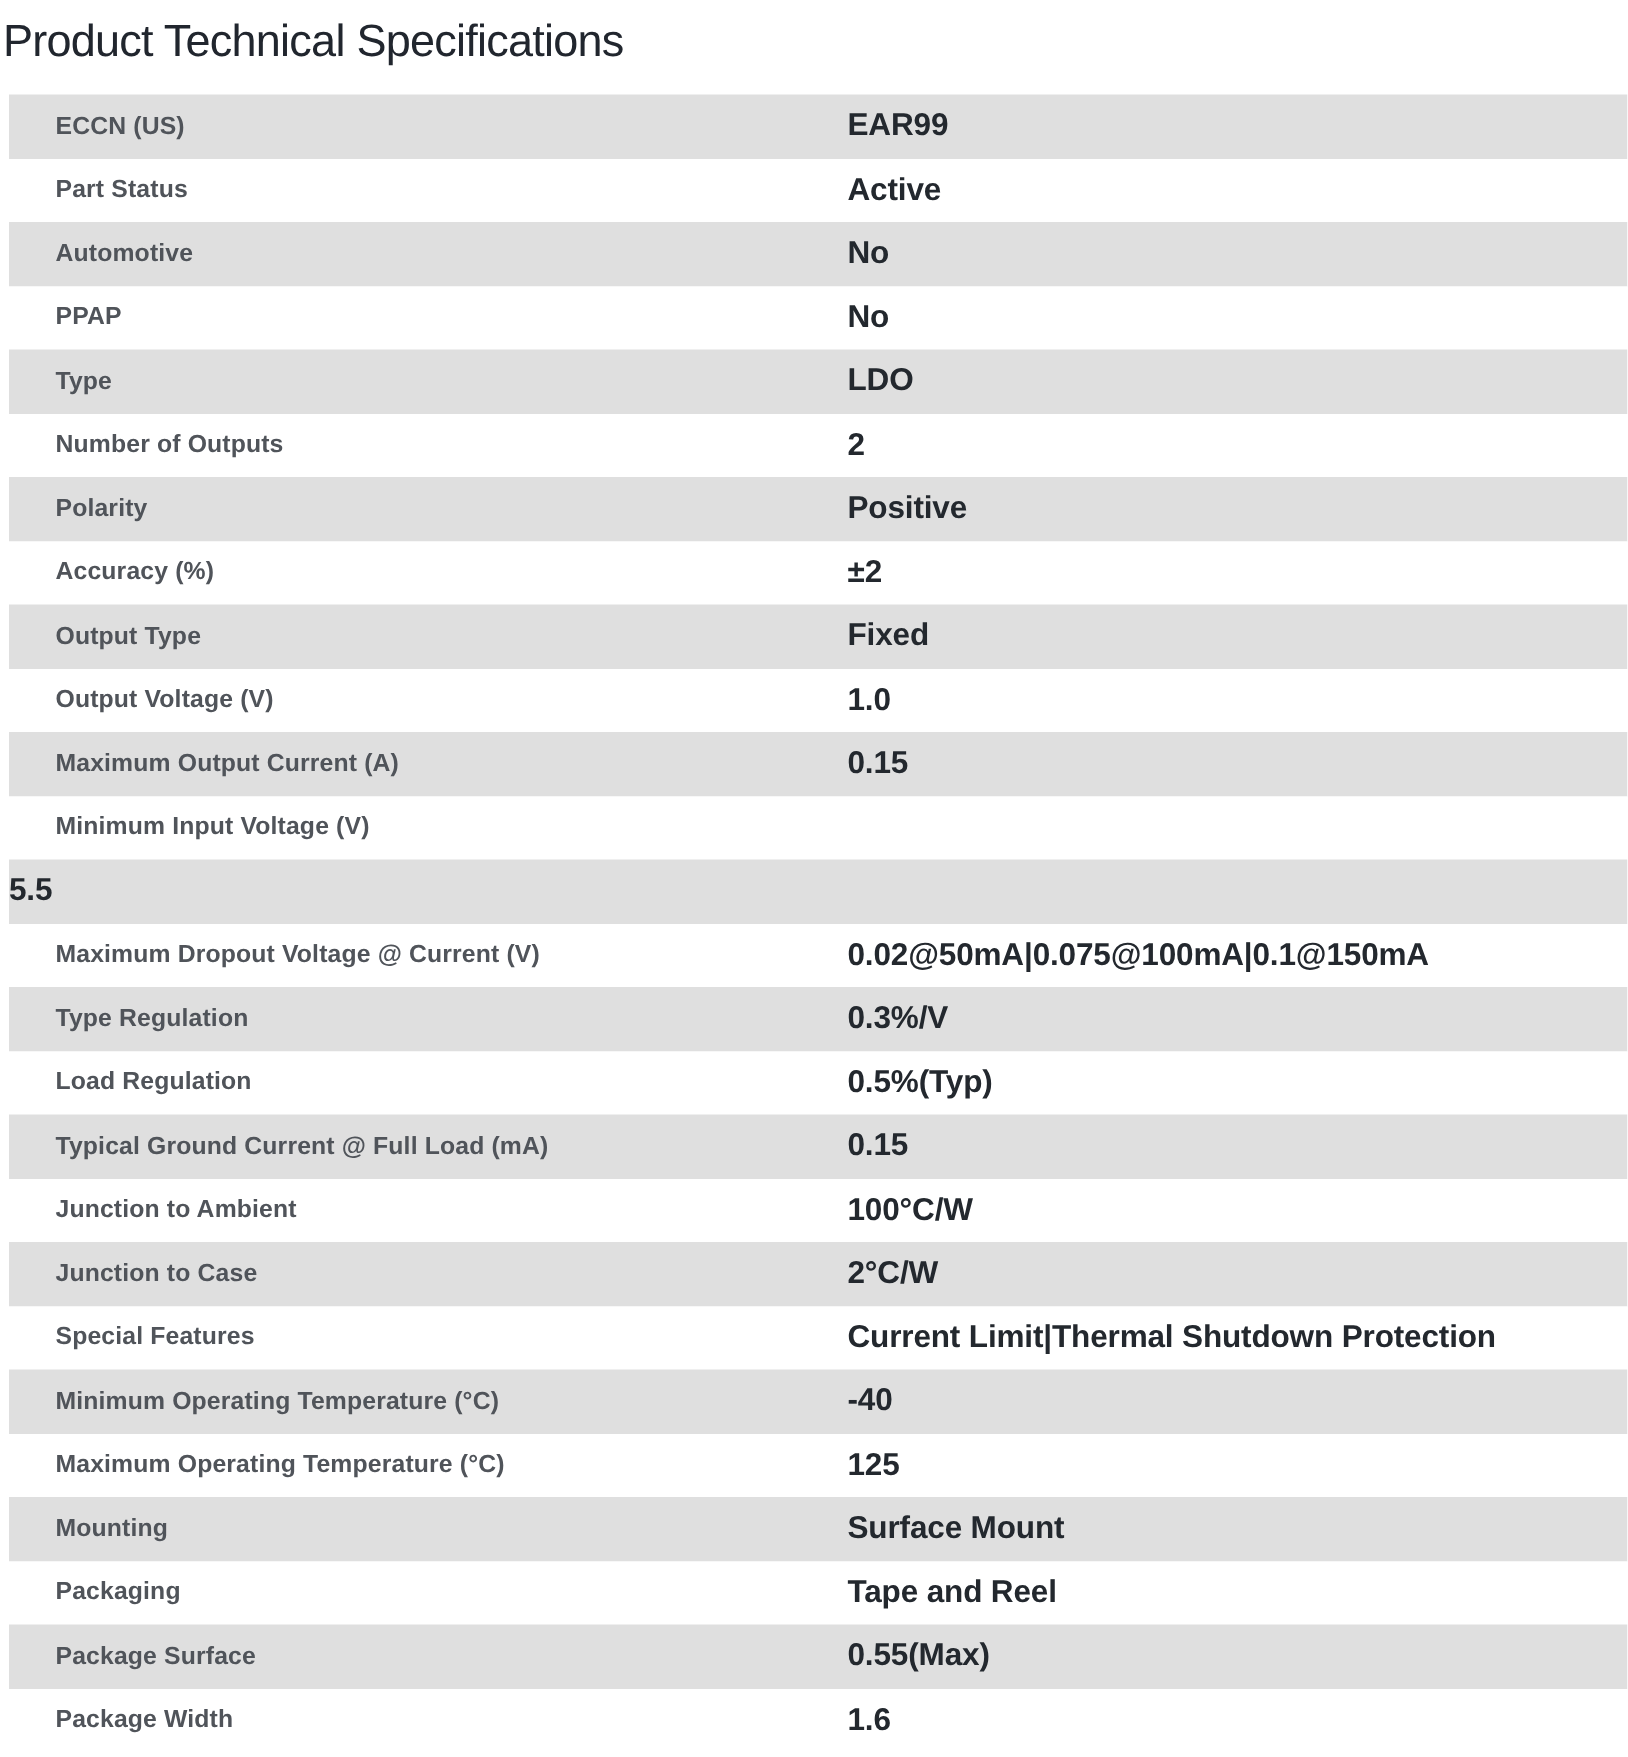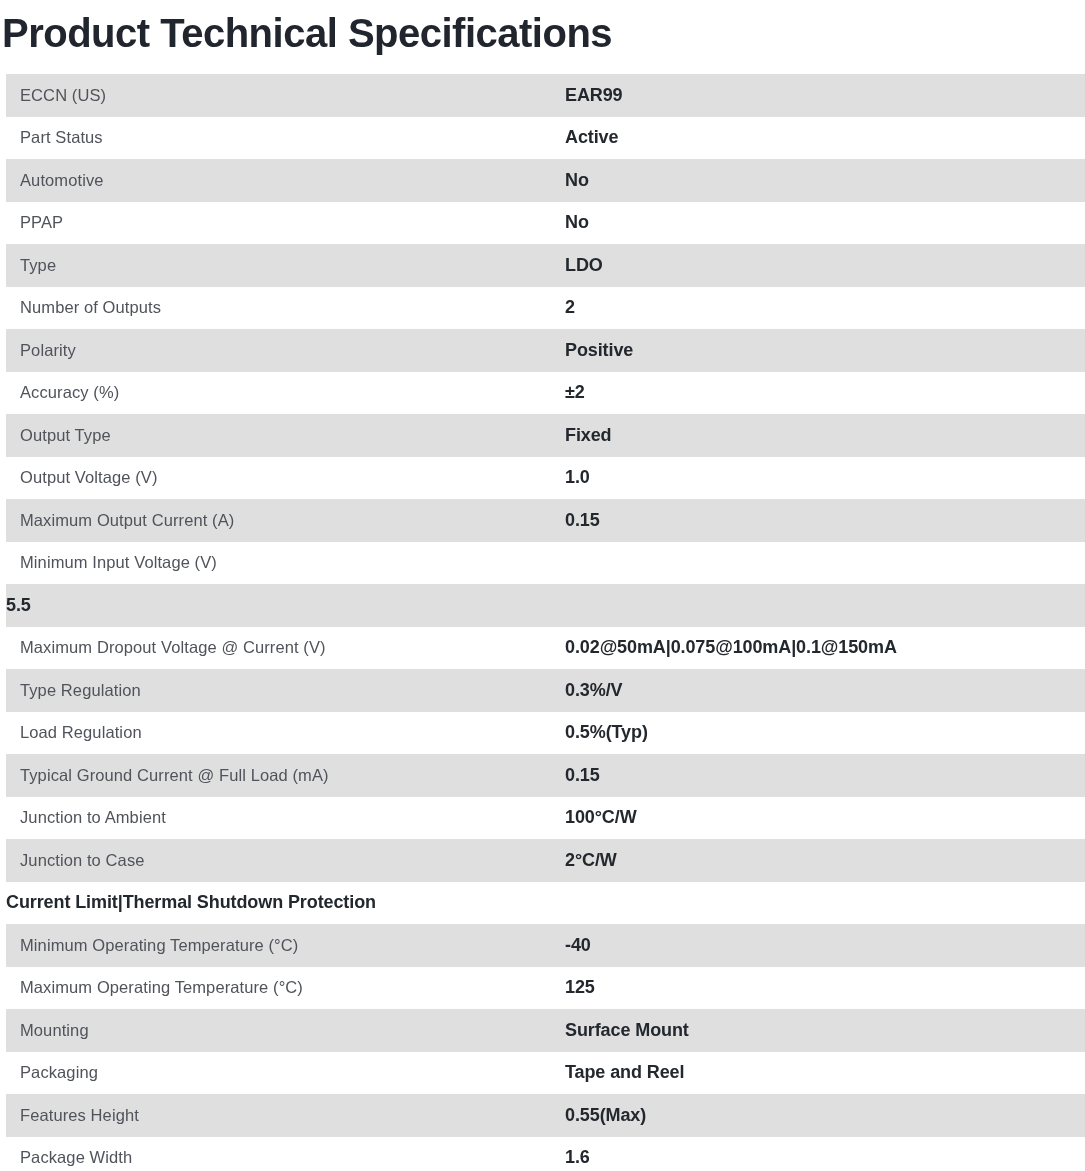--- a/index.html
+++ b/index.html
@@ -5,51 +5,51 @@
   * { margin: 0; padding: 0; box-sizing: border-box; }
   html, body {
     width: 1085px;
     height: 1171px;
     overflow: hidden;
     background: #ffffff;
     font-family: "Liberation Sans", sans-serif;
   }
   .page-title {
     margin: 11px 0 0 2px;
-    font-size: 40px;
-    font-weight: 700;
+    font-size: 30px;
+    font-weight: 400;
     letter-spacing: -0.5px;
     color: var(--title-color, #21262e);
   }
   .spec-table {
     margin-top: 18px;
     margin-left: 6px;
     width: calc(100% - 6px);
   }
   .spec-row {
     display: flex;
     align-items: center;
     height: 42.5px;
     background: var(--row-bg, #ffffff);
   }
   .spec-row:nth-child(odd) {
     background: var(--row-alt-bg, #dfdfdf);
   }
   .spec-label {
     flex: 0 0 559px;
-    padding-left: 14px;
+    padding-left: 31px;
     font-size: 16.5px;
-    font-weight: 400;
+    font-weight: 700;
     color: var(--label-color, #50545a);
     letter-spacing: 0.1px;
     white-space: nowrap;
   }
   .spec-value {
     flex: 1 1 auto;
-    font-size: 18px;
+    font-size: 21px;
     font-weight: 700;
     color: var(--value-color, #23282e);
     letter-spacing: -0.1px;
     white-space: nowrap;
   }
 </style>
 </head>
 <body>
 
 <h1 class="page-title">Product Technical Specifications</h1>
@@ -142,20 +142,21 @@
     <div class="spec-label">Junction to Ambient</div>
     <div class="spec-value">100°C/W</div>
   </div>
 
   <div class="spec-row">
     <div class="spec-label">Junction to Case</div>
     <div class="spec-value">2°C/W</div>
   </div>
 
   <div class="spec-row">
+    <div class="spec-label">Special Features</div>
     <div class="spec-value">Current Limit|Thermal Shutdown Protection</div>
   </div>
 
   <div class="spec-row">
     <div class="spec-label">Minimum Operating Temperature (°C)</div>
     <div class="spec-value">-40</div>
   </div>
 
   <div class="spec-row">
     <div class="spec-label">Maximum Operating Temperature (°C)</div>
@@ -166,21 +167,21 @@
     <div class="spec-label">Mounting</div>
     <div class="spec-value">Surface Mount</div>
   </div>
 
   <div class="spec-row">
     <div class="spec-label">Packaging</div>
     <div class="spec-value">Tape and Reel</div>
   </div>
 
   <div class="spec-row">
-    <div class="spec-label">Features Height</div>
+    <div class="spec-label">Package Surface</div>
     <div class="spec-value">0.55(Max)</div>
   </div>
 
   <div class="spec-row">
     <div class="spec-label">Package Width</div>
     <div class="spec-value">1.6</div>
   </div>
 </div>
 
 </body></html>

